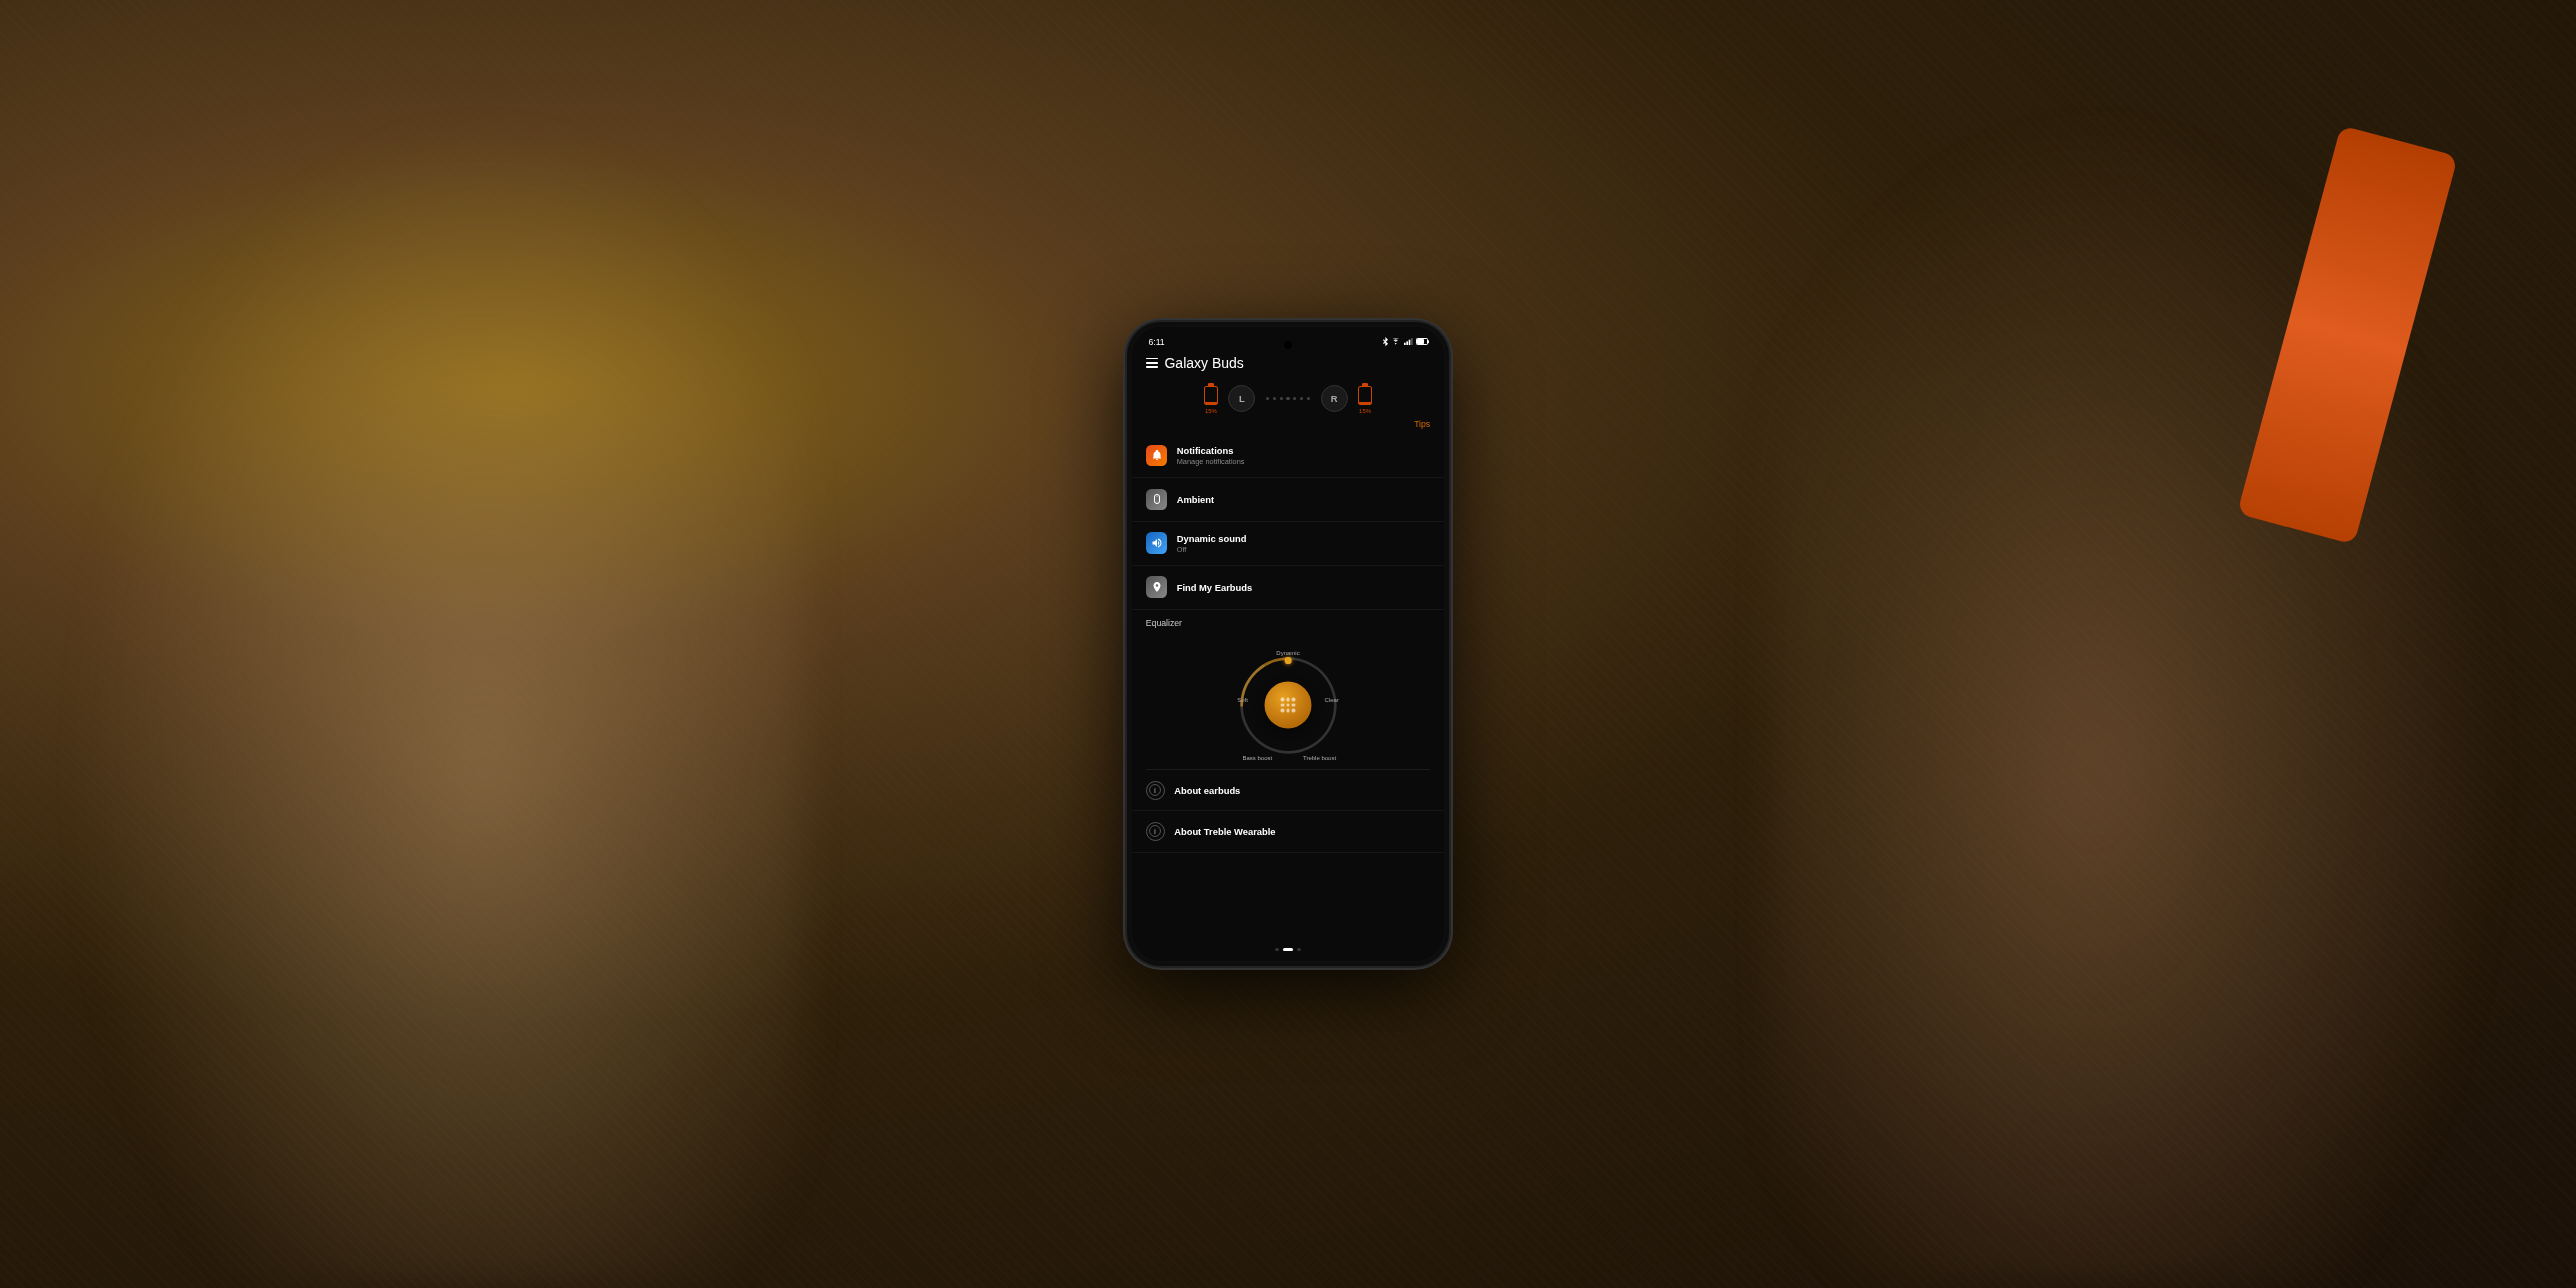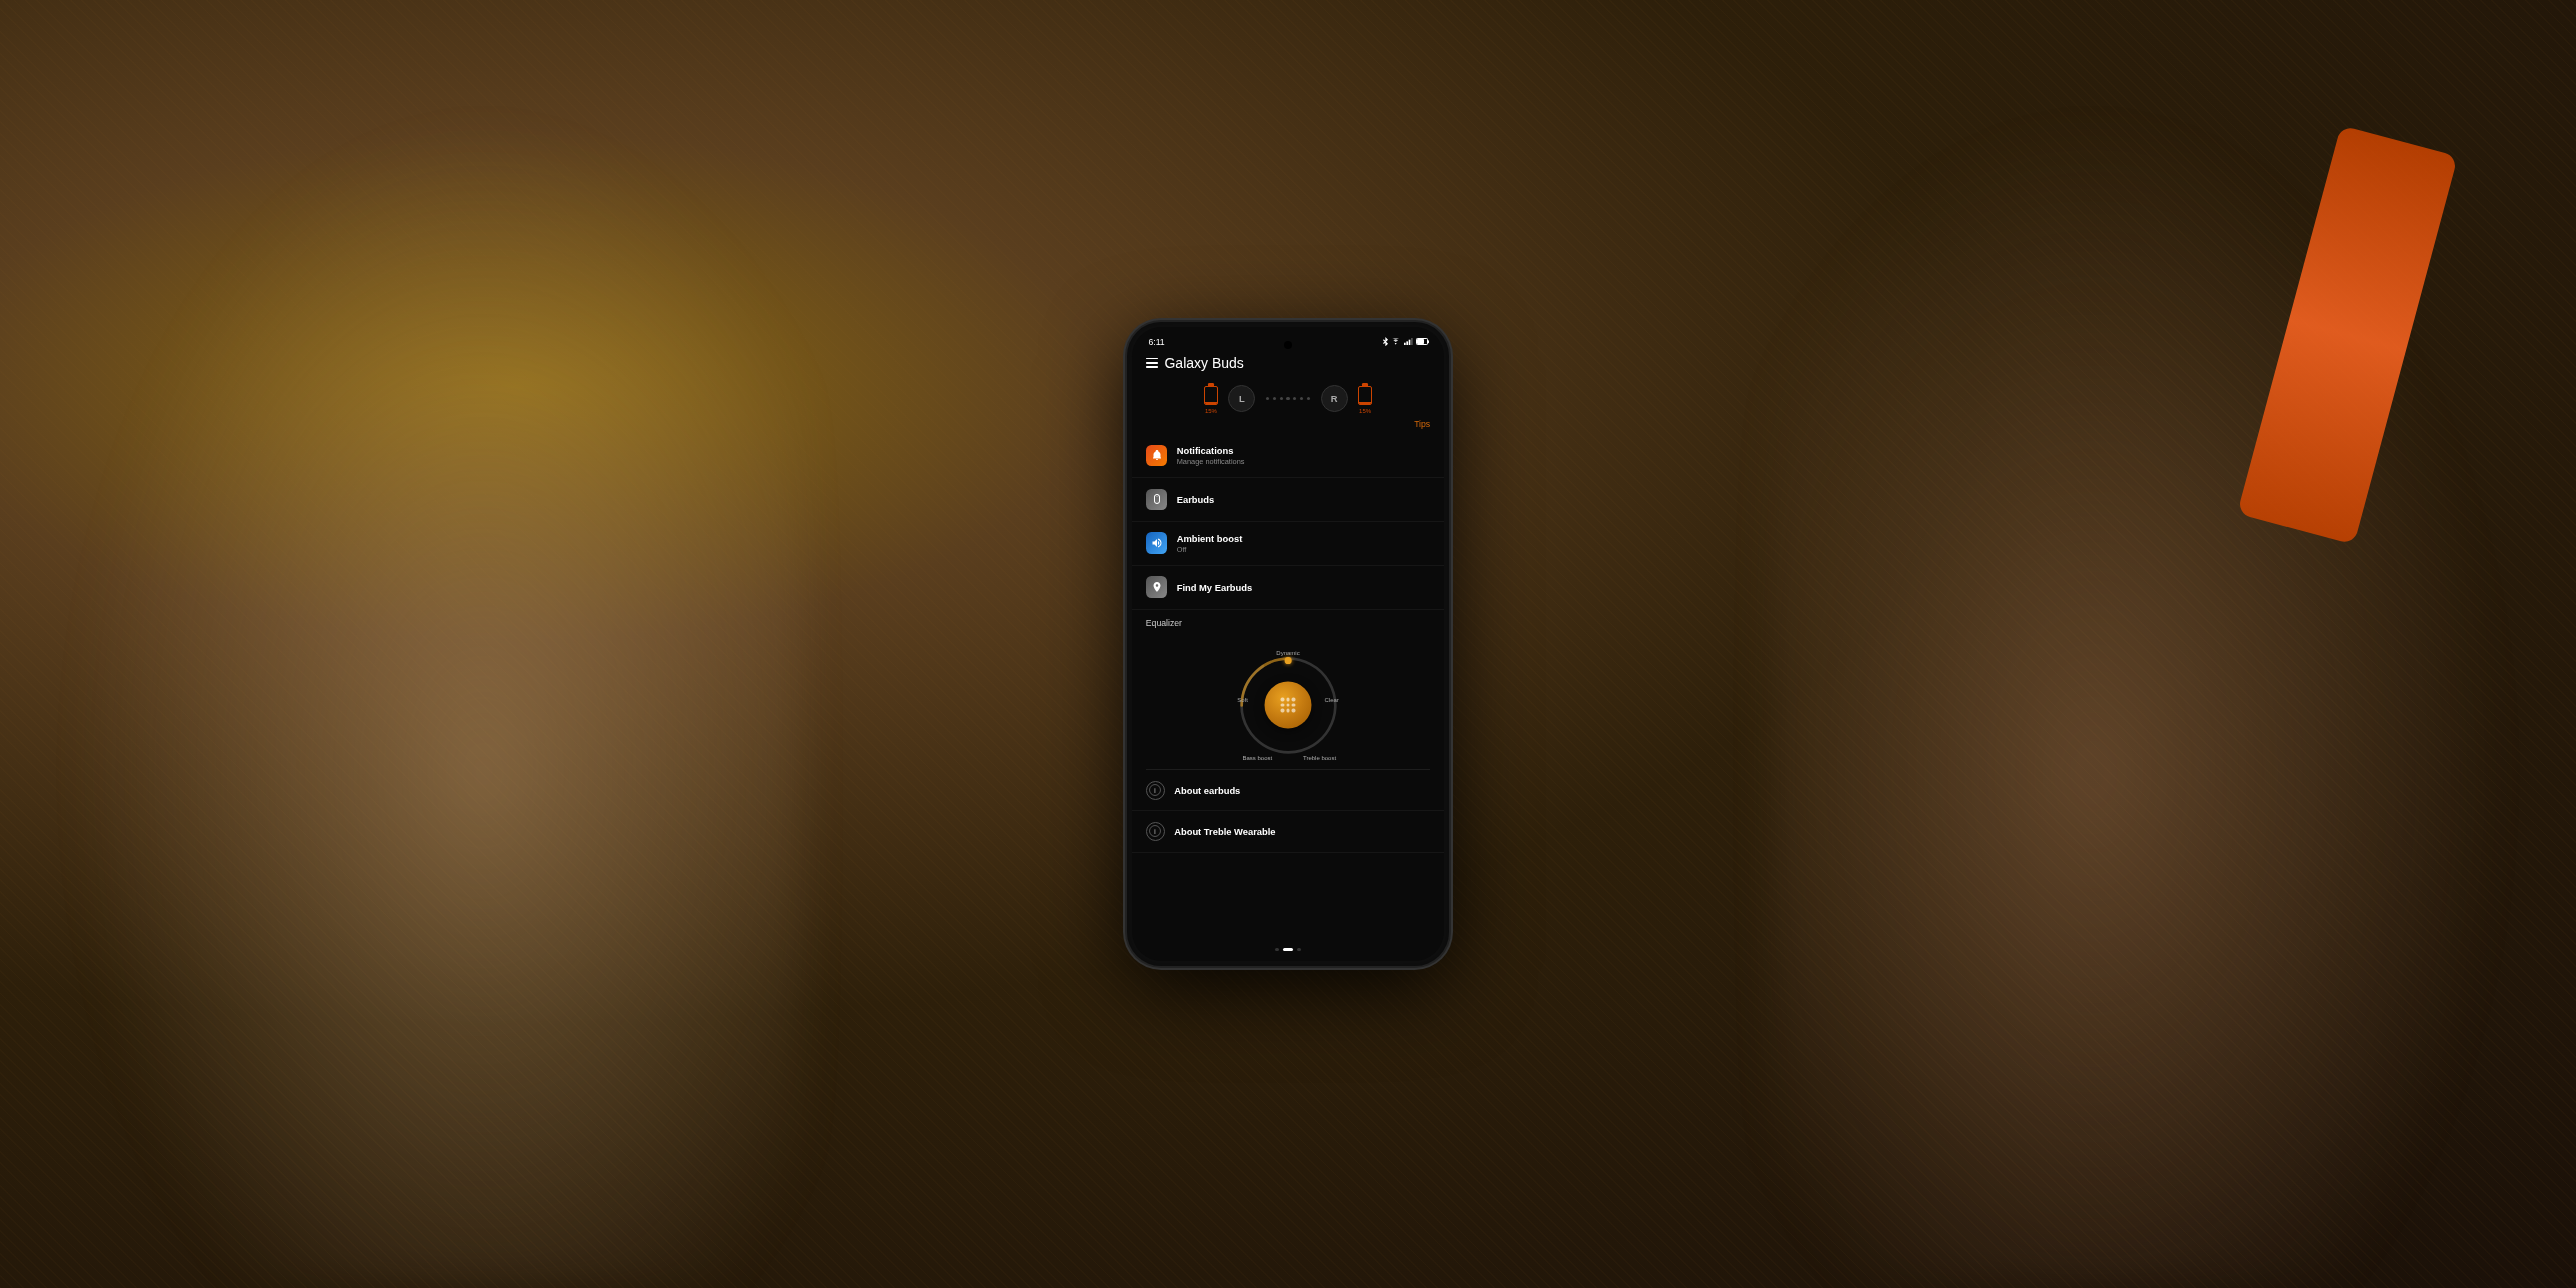--- a/index.html
+++ b/index.html
@@ -621,32 +621,32 @@
           </div>
         </div>
 
         <div class="menu-item">
           <div class="menu-icon menu-icon-touchpad">
             <svg viewBox="0 0 24 24">
               <path d="M12 2C8.7 2 6 4.7 6 8V16C6 19.3 8.7 22 12 22C15.3 22 18 19.3 18 16V8C18 4.7 15.3 2 12 2ZM12 4C14.2 4 16 5.8 16 8V16C16 18.2 14.2 20 12 20C9.8 20 8 18.2 8 16V8C8 5.8 9.8 4 12 4ZM12 6C11.4 6 11 6.4 11 7C11 7.6 11.4 8 12 8C12.6 8 13 7.6 13 7C13 6.4 12.6 6 12 6Z"></path>
             </svg>
           </div>
           <div class="menu-text-group">
-            <span class="menu-title">Earbuds</span>
+            <span class="menu-title">Ambient</span>
           </div>
         </div>
 
         <div class="menu-item">
           <div class="menu-icon menu-icon-ambient">
             <svg viewBox="0 0 24 24">
               <path d="M3 9V15H7L12 20V4L7 9H3ZM16.5 12C16.5 10.2 15.5 8.7 14 8V16C15.5 15.3 16.5 13.8 16.5 12ZM14 3.2V5.3C16.9 6.2 19 9 19 12C19 15 16.9 17.8 14 18.7V20.8C18 19.8 21 16.2 21 12C21 7.8 18 4.2 14 3.2Z"></path>
             </svg>
           </div>
           <div class="menu-text-group">
-            <span class="menu-title">Ambient boost</span>
+            <span class="menu-title">Dynamic sound</span>
             <span class="menu-subtitle">Off</span>
           </div>
         </div>
 
         <div class="menu-item">
           <div class="menu-icon menu-icon-find">
             <svg viewBox="0 0 24 24">
               <path d="M12 2C8.1 2 5 5.1 5 9C5 14.2 12 22 12 22C12 22 19 14.2 19 9C19 5.1 15.9 2 12 2ZM12 11.5C10.6 11.5 9.5 10.4 9.5 9C9.5 7.6 10.6 6.5 12 6.5C13.4 6.5 14.5 7.6 14.5 9C14.5 10.4 13.4 11.5 12 11.5Z"></path>
             </svg>
           </div>

